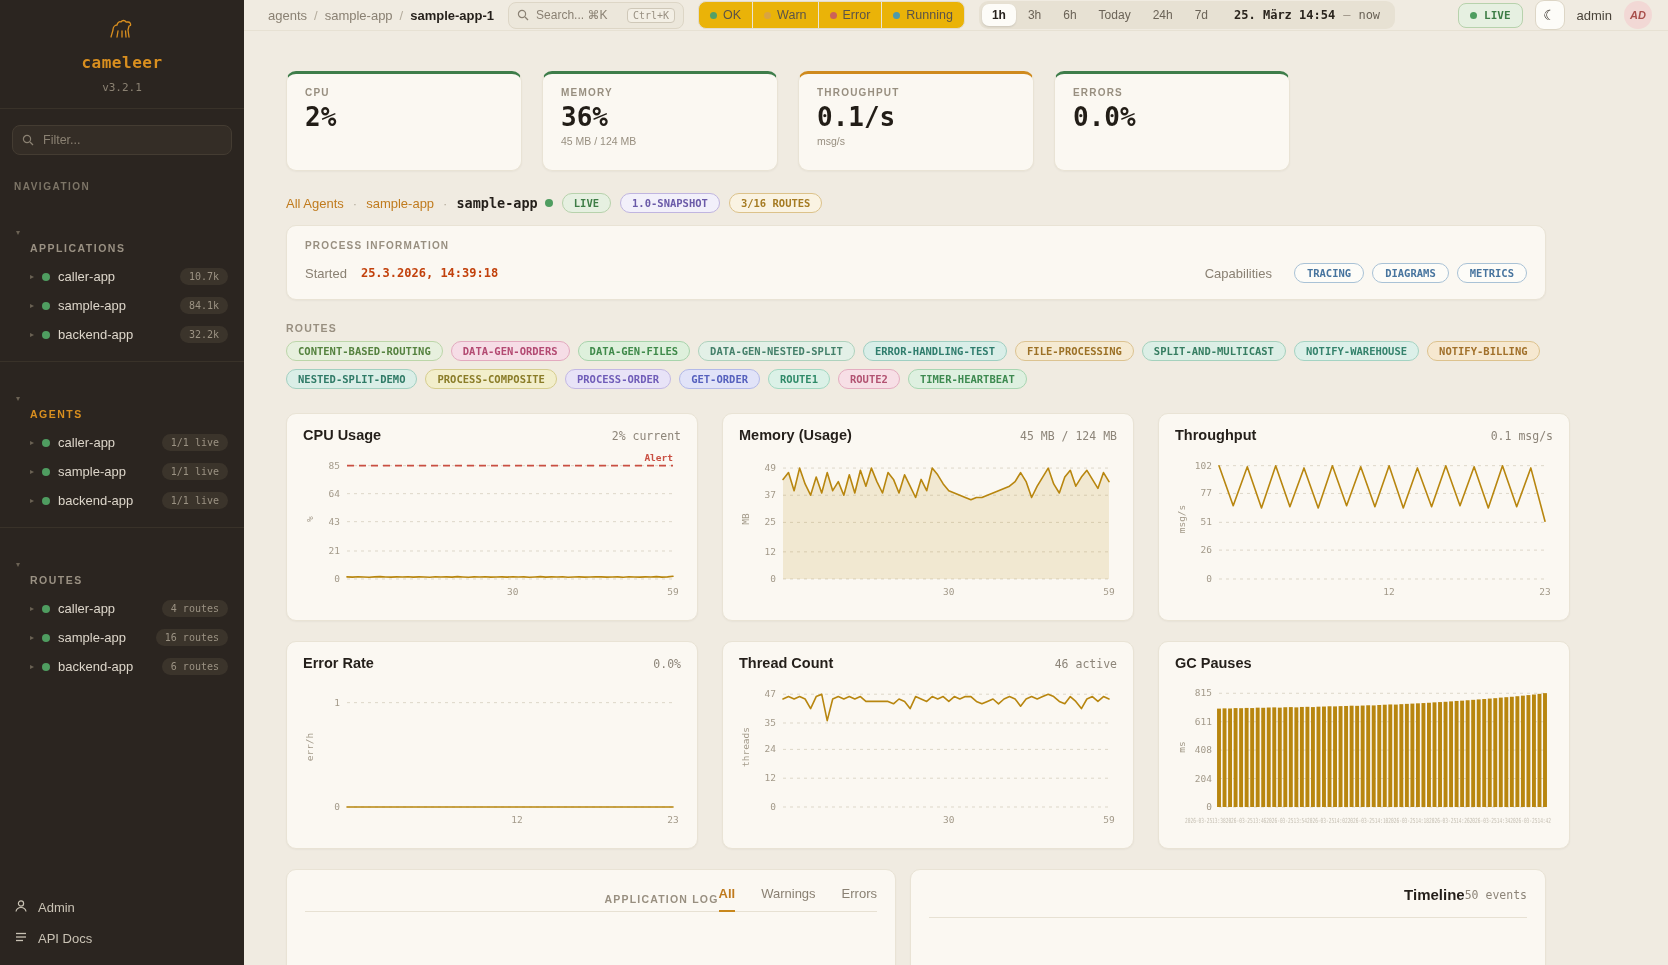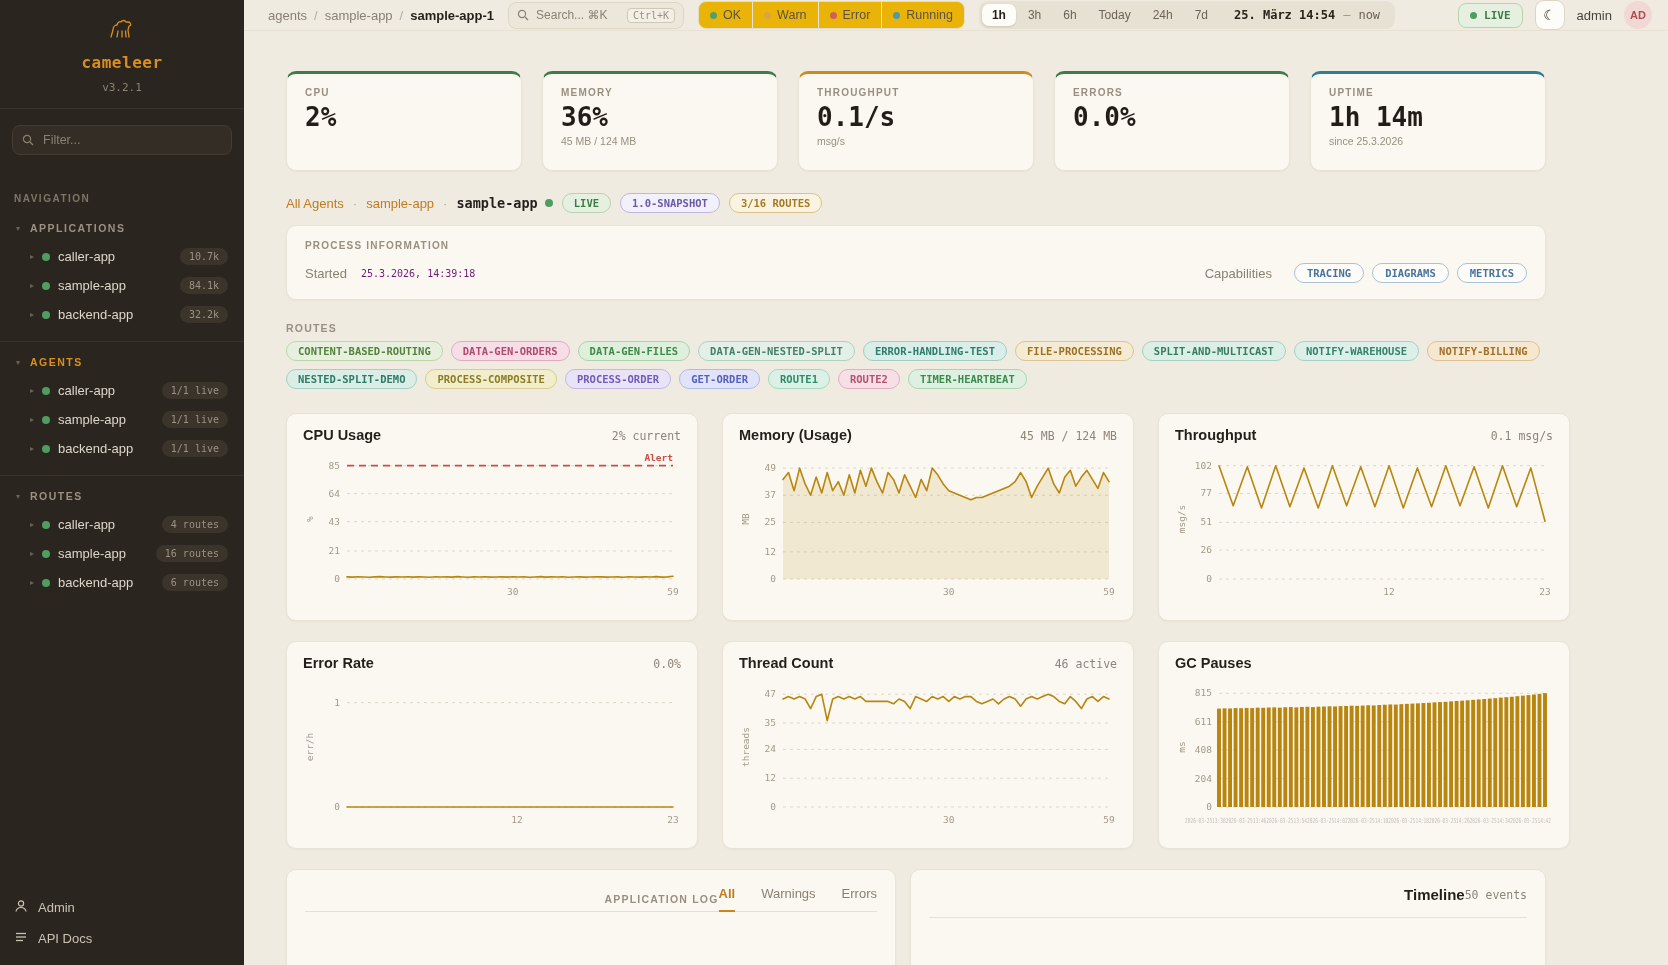--- a/index.html
+++ b/index.html
@@ -9,34 +9,34 @@
   .app { display:flex; width:1668px; height:965px; }
 
   
   .sidebar { width:244px; min-width:244px; height:965px; background:#2b2520;
     color:#d8d1c4; position:relative; display:flex; flex-direction:column; }
   .brand { display:flex; align-items:center; gap:9px; padding:16px 16px 14px 16px;
     border-bottom:1px solid #393229; cursor:pointer;flex-direction:column; }
   .brand-name { font-family:"DejaVu Sans Mono", monospace; font-weight:bold;
     color:#d98f1f; font-size:16px; letter-spacing:0.5px; }
   .brand-ver { color:#8a8172; font-size:11px; font-family:"DejaVu Sans Mono", monospace; }
-  .filter-wrap { margin:16px 12px 20px 12px; position:relative; }
+  .filter-wrap { margin:16px 12px 8px 12px; position:relative; }
   .filter-wrap svg { position:absolute; left:10px; top:9px; }
   .filter-input { width:100%; background:#342d26; border:1px solid #443c32;
     border-radius:8px; padding:7px 10px 7px 30px; color:#d8d1c4; font-size:12.5px;
     outline:none; }
   .filter-input::placeholder { color:#8a8172; }
   .nav-label { font-size:10px; font-weight:bold; letter-spacing:1.5px;
     color:#7d7567; padding:18px 14px 4px 14px; }
   .nav-section { padding:10px 10px 12px 10px; border-bottom:1px solid #393229; }
   .nav-section:last-of-type { border-bottom:none; }
   .section-header { display:flex; align-items:center; gap:10px; padding:4px 4px 8px 6px;
     cursor:pointer; }
   .sec-caret { font-size:8px; color:#6b6254; }
-  .sec-title { font-size:10.5px; font-weight:bold; letter-spacing:1.5px; color:#9a9183; }
+  .sec-title { font-size:10.5px; font-weight:bold; letter-spacing:1.5px; color:#9a9183;margin-top:32px; }
   .section-header.accent .sec-title { color:#d98f1f; }
   .nav-item { display:flex; align-items:center; gap:8px; padding:6px 6px 6px 20px;
     border-radius:6px; cursor:pointer; }
   .item-caret { font-size:8px; color:#6b6254; }
   .dot { width:8px; height:8px; border-radius:50%; display:inline-block; flex:none; }
   .dot.green { background:#4f9d60; }
   .item-name { font-size:13px; color:#ddd6ca; flex:1; }
   .item-badge { font-family:"DejaVu Sans Mono", monospace; font-size:10px;
     color:#9b9283; background:#3b342b; border-radius:999px; padding:3px 9px; }
   .sidebar-footer { margin-top:auto; padding:12px 14px 18px 14px; display:flex;
@@ -80,21 +80,21 @@
     border:1px solid #b7d2ac; border-radius:8px; padding:5px 11px;
     font-family:"DejaVu Sans Mono", monospace; font-size:11px; font-weight:bold;
     color:#3e7d46; cursor:pointer; }
   .live-badge .dot { width:7px; height:7px; background:#4f9d60; }
   .moon-btn { width:30px; height:30px; border:1px solid #ddd6c6; background:#fdfcf8;
     border-radius:9px; display:flex; align-items:center; justify-content:center;
     font-size:14px; color:#2a241d; cursor:pointer; }
   .user-name { font-size:13px; color:#4a443a; }
   .avatar { width:28px; height:28px; border-radius:50%; background:#f2d8d5;
     color:#a9504c; font-size:11px; font-weight:bold; display:flex; align-items:center;
-    justify-content:center; cursor:pointer; }
+    justify-content:center; cursor:pointer;font-style:italic; }
 
   .content { padding:40px 0 0 42px; width:1302px; }
   .container { width:1260px; }
 
   
   .metrics { display:grid; grid-template-columns:repeat(5,1fr); gap:20px; }
   .metric-card { background:#fbf8f2; border:1px solid #e9e3d5; border-top-width:3px;
     border-radius:10px; padding:13px 18px 14px 18px; height:100px;
     box-shadow:0 1px 2px rgba(0,0,0,0.04); }
   .metric-label { font-size:10px; font-weight:bold; letter-spacing:1.2px; color:#988f80; }
@@ -113,22 +113,22 @@
     padding:3px 11px; border-radius:999px; border:1px solid; cursor:pointer; }
 
   
   .process-card { background:#fbf8f2; border:1px solid #e9e3d5; border-radius:10px;
     padding:14px 18px 16px 18px; margin-bottom:22px;
     box-shadow:0 1px 2px rgba(0,0,0,0.04); }
   .pc-title { font-size:10px; font-weight:bold; letter-spacing:1.2px; color:#988f80;
     margin-bottom:12px; }
   .pc-row { display:flex; align-items:center; }
   .pc-label { font-size:13px; color:#8a8173; margin-right:14px; }
-  .pc-value { font-family:"DejaVu Sans Mono", monospace; font-size:10px;
-    font-weight:normal; color:#701a75; }
+  .pc-value { font-family:"DejaVu Sans Mono", monospace; font-size:12px;
+    font-weight:bold; color:#c2410c; }
   .pc-caps { margin-left:auto; display:flex; align-items:center; gap:8px; }
   .cap-badge { font-family:"DejaVu Sans Mono", monospace; font-size:10.5px;
     font-weight:bold; color:#47749e; background:#fdfcf8; border:1px solid #a9c2d6;
     border-radius:999px; padding:3px 12px; }
 
   
   .routes-title { font-size:10.5px; font-weight:bold; letter-spacing:1.2px;
     color:#988f80; margin-bottom:7px; }
   .route-tags { display:flex; flex-wrap:wrap; gap:8px 8px; margin-bottom:24px;
     max-width:1260px; }
@@ -355,25 +355,20 @@
               <div class="metric-sub">45 MB / 124 MB</div>
             </div>
             <div class="metric-card" style="border-top-color: rgb(207, 138, 29);">
               <div class="metric-label">THROUGHPUT</div>
               <div class="metric-value mono">0.1/s</div>
               <div class="metric-sub">msg/s</div>
             </div>
             <div class="metric-card" style="border-top-color: rgb(62, 125, 74);">
               <div class="metric-label">ERRORS</div>
               <div class="metric-value mono">0.0%</div>
-            </div>
-            <div class="metric-card" style="border-top-color: rgb(46, 127, 147);">
-              <div class="metric-label">UPTIME</div>
-              <div class="metric-value mono">1h 14m</div>
-              <div class="metric-sub">since 25.3.2026</div>
             </div>
           </div>
         <div class="agent-bar" id="agent-bar">
             <span class="agent-link">All Agents</span>
             <span class="agent-sep">·</span>
             <span class="agent-link">sample-app</span>
             <span class="agent-sep">·</span>
             <span class="agent-current">sample-app<span class="dot green"></span></span>
             <span class="pill" style="background: rgb(230, 240, 225); color: rgb(62, 125, 70); border-color: rgb(183, 210, 172);">LIVE</span>
             <span class="pill" style="background: rgb(242, 240, 250); color: rgb(106, 90, 168); border-color: rgb(192, 181, 224);">1.0-SNAPSHOT</span>

